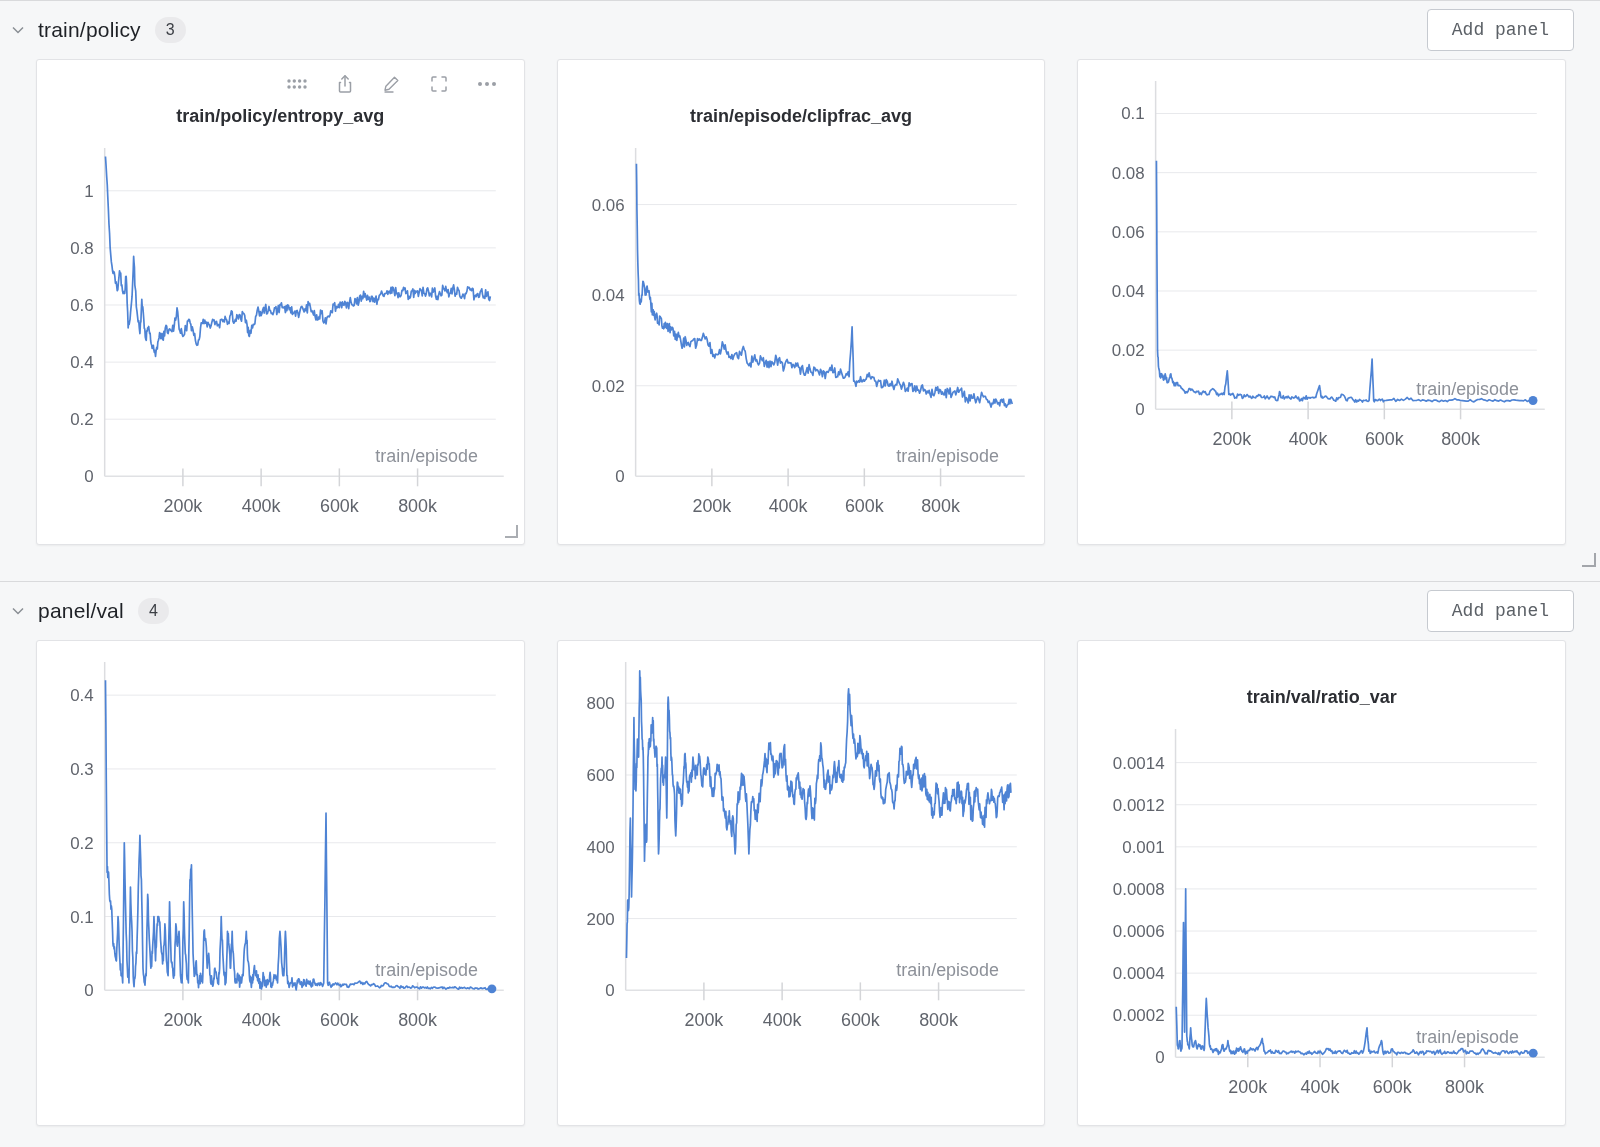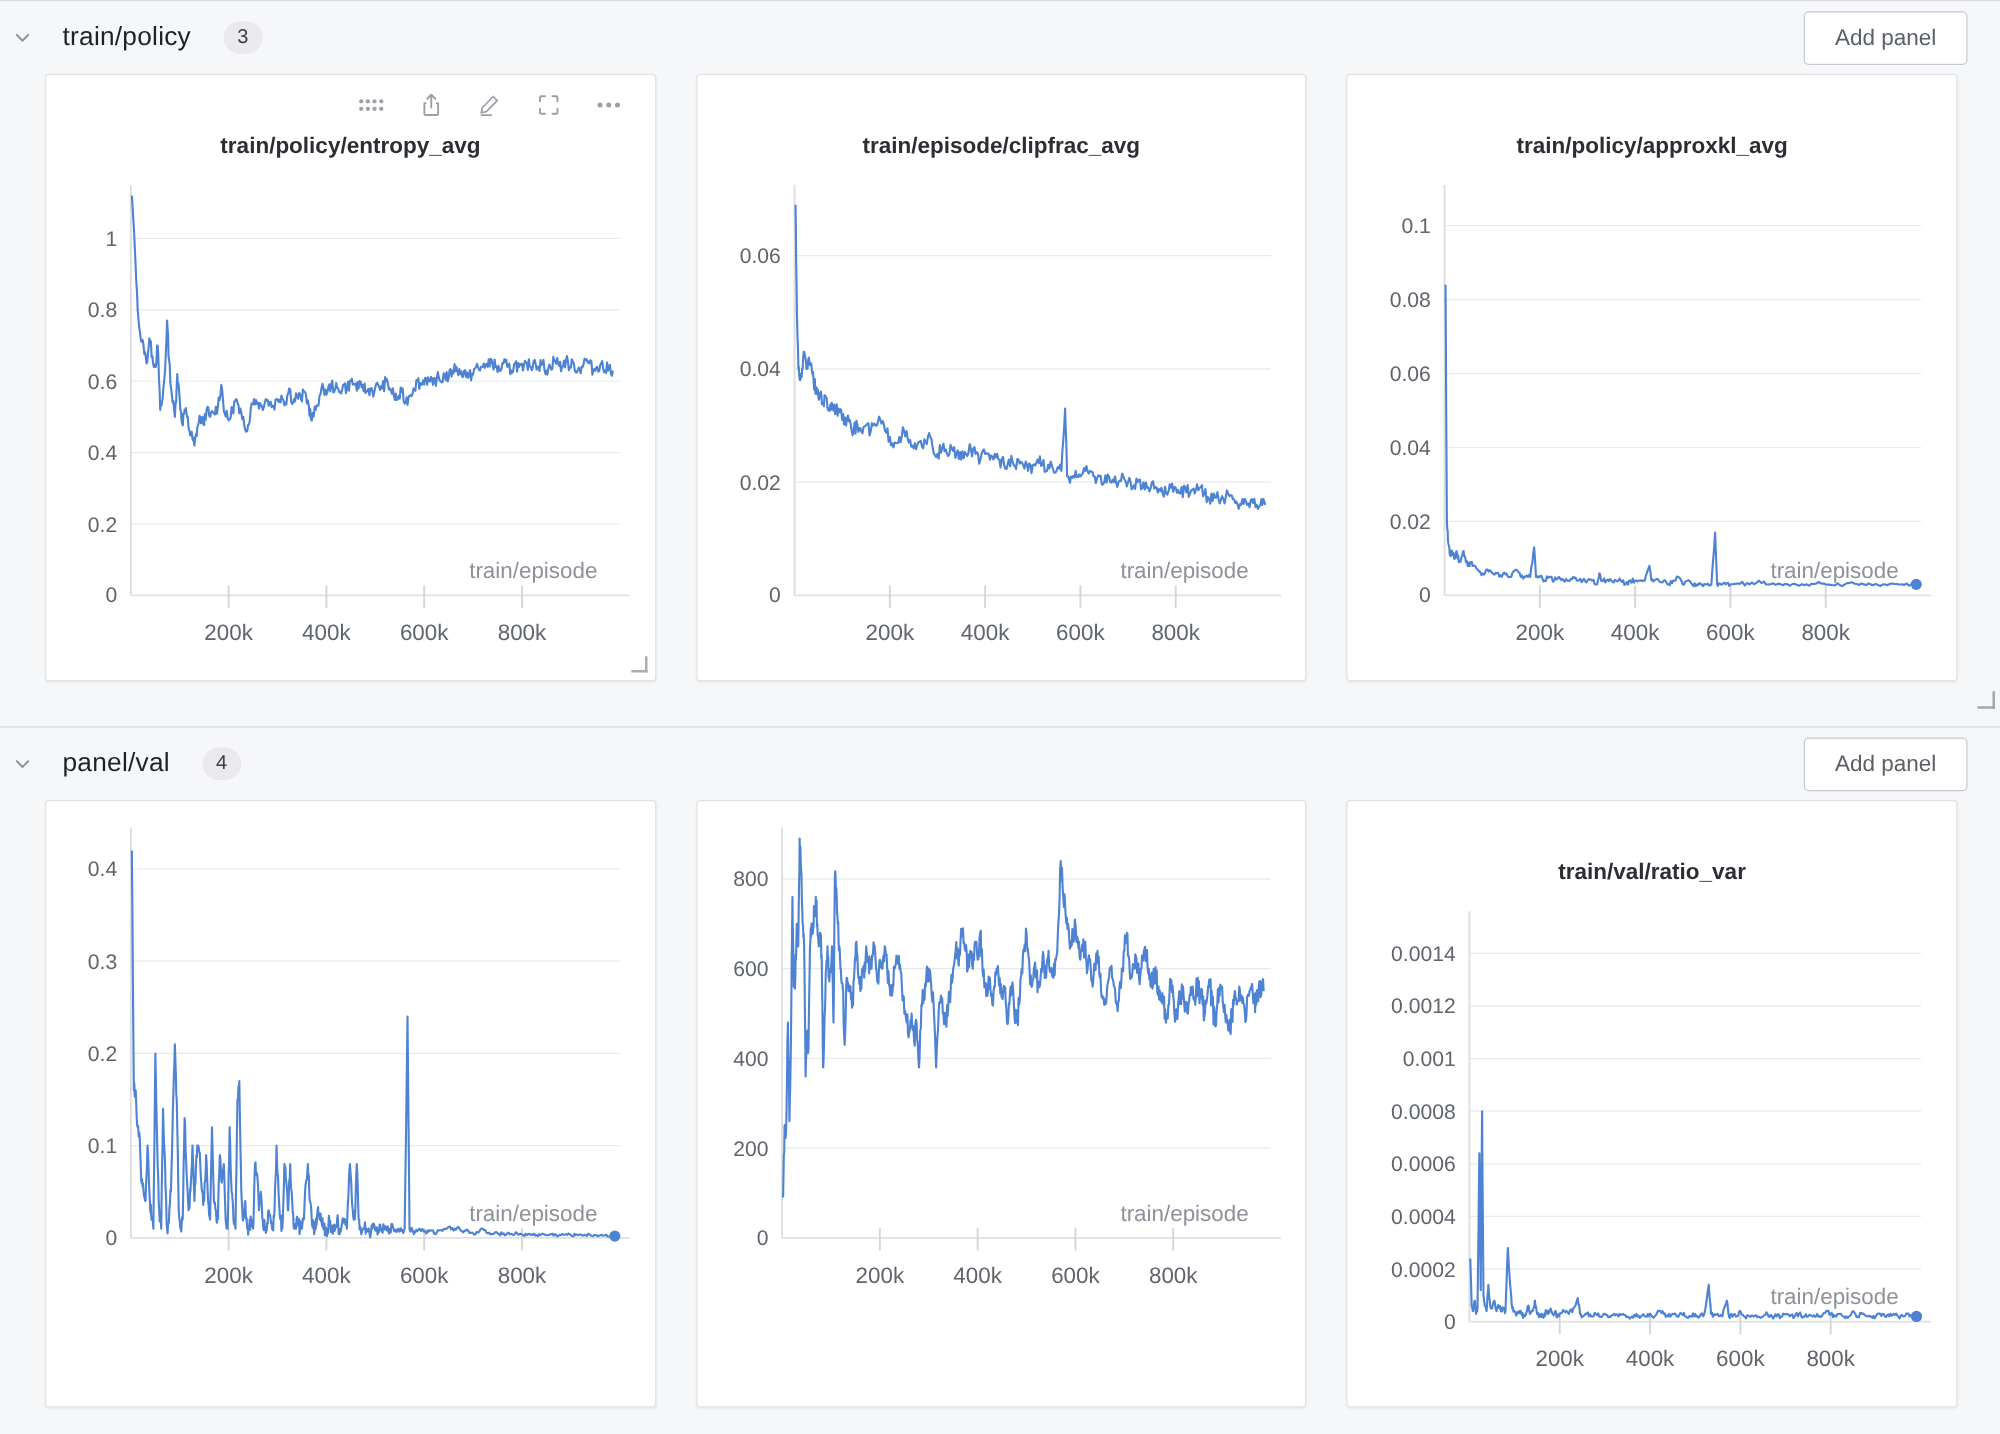--- a/index.html
+++ b/index.html
@@ -5,28 +5,28 @@
   html,body{margin:0;padding:0;}
   body{
     background:#f6f7f8;
     font-family:"Liberation Sans","DejaVu Sans",sans-serif;
     width:1600px;height:1147px;overflow:hidden;
     color:#24262b;
   }
   .section{border-top:1px solid #d9dadc;position:relative;background:#f6f7f8;}
   .section.first{padding-bottom:36px;}
   .section.second{padding-bottom:12px;}
-  .sec-head{display:flex;align-items:center;height:58px;padding:0 26px 0 10px;gap:12px;}
+  .sec-head{display:flex;align-items:center;height:58px;padding:0 26px 0 10px;}
   .chev{display:inline-flex;color:#8a8e94;cursor:pointer;}
   .sec-title{font-size:21px;font-weight:normal;color:#1e2126;margin-left:12px;letter-spacing:.2px;}
   .sec-badge{margin-left:14px;background:#eaeaec;color:#3c3f45;border-radius:13px;
     font-size:16px;padding:3px 11px;line-height:1.2;}
   .add-panel{margin-left:auto;background:#fff;border:1px solid #c6cad0;border-radius:4px;
     color:#5b6066;font-size:18px;padding:10px 24px;cursor:pointer;
-    font-family:Liberation Sans, sans-serif;}
+    font-family:Liberation Mono, monospace;}
   .panels{display:flex;gap:32px;padding:0 34px 0 36px;}
   .panel{flex:1;background:#fff;border:1px solid #e2e3e6;border-radius:3px;
     box-shadow:0 1px 2px rgba(0,0,0,.05);position:relative;height:484px;overflow:hidden;}
   .panel-title{margin-top:46px;font-size:18px;font-weight:bold;text-align:center;color:#2c2e33;}
   .panel svg.chart{display:block;margin-top:6px;width:100%;}
   .toolbar{position:absolute;top:14px;right:26px;display:flex;gap:27px;align-items:center;color:#9b9fa6;}
   .toolbar span{display:inline-flex;cursor:pointer;}
   .resize-corner{position:absolute;width:11px;height:11px;
     border-right:2px solid #aaadb2;border-bottom:2px solid #aaadb2;cursor:nwse-resize;}
   .panel .resize-corner{right:6px;bottom:6px;}
@@ -155,21 +155,20 @@
               <text x="154.60000000000002" y="381" text-anchor="middle" font-size="18" fill="#60646c">200k</text>
               <text x="231.20000000000002" y="381" text-anchor="middle" font-size="18" fill="#60646c">400k</text>
               <text x="307.79999999999995" y="381" text-anchor="middle" font-size="18" fill="#60646c">600k</text>
               <text x="384.40000000000003" y="381" text-anchor="middle" font-size="18" fill="#60646c">800k</text>
             </g>
             <text x="443" y="331" text-anchor="end" font-size="18" fill="#8d9199">train/episode</text>
             <path d="M78.8 30.9L79.1 52.8L79.3 77.0L79.6 94.3L79.9 117.4L80.2 130.4L80.5 140.5L80.8 147.4L81.1 162.9L81.4 161.1L81.8 168.7L82.2 171.7L82.6 172.0L83.0 167.1L83.4 169.9L83.7 169.3L84.1 162.9L84.5 163.0L84.9 155.1L85.3 149.1L85.7 149.3L86.1 151.0L86.6 153.3L87.1 155.9L87.6 162.9L88.1 160.2L88.5 162.7L89.0 155.8L89.5 153.8L90.0 157.4L90.4 159.8L90.9 158.7L91.4 158.4L91.9 163.9L92.4 167.2L92.8 165.2L93.3 172.0L93.8 179.7L94.3 171.1L94.8 182.8L95.2 181.1L95.7 177.8L96.2 183.2L96.7 179.5L97.2 185.7L97.6 187.7L98.1 184.5L98.6 182.3L99.1 181.1L99.5 183.1L100.0 191.2L100.5 190.5L101.0 190.2L101.6 192.8L102.1 184.1L102.7 184.4L103.3 185.7L103.9 186.6L104.4 193.7L105.0 196.2L105.6 194.8L106.2 196.7L106.7 191.6L107.3 195.7L107.9 190.2L108.5 192.8L109.2 196.3L109.9 191.6L110.6 199.3L111.2 195.4L111.9 191.4L112.6 200.6L113.2 194.8L114.0 197.8L114.8 195.2L115.5 196.2L116.3 203.9L117.1 199.2L117.8 207.5L118.6 202.0L119.4 208.4L120.1 203.4L120.9 200.4L121.7 205.0L122.4 203.9L123.2 207.8L124.0 213.0L124.7 216.3L125.5 213.0L126.3 206.1L127.0 215.0L127.8 204.7L128.6 208.4L129.3 213.5L130.1 210.9L130.9 210.4L131.6 213.0L132.6 214.6L133.5 209.7L134.5 208.9L135.4 208.4L136.4 207.0L137.4 206.6L138.3 216.3L139.3 213.0L140.2 206.5L141.2 208.3L142.2 206.9L143.1 208.4L144.1 208.5L145.0 205.6L146.0 201.3L146.9 203.9L147.9 206.9L148.9 204.8L149.8 207.3L150.8 213.0L151.7 214.2L152.7 210.6L153.6 221.4L154.6 217.6L155.6 224.4L156.5 222.8L157.5 226.0L158.4 222.1L159.4 222.5L160.3 222.7L161.3 222.2L162.3 217.6L163.2 222.0L164.2 217.2L165.1 209.8L166.1 213.0L167.0 217.1L168.0 212.8L169.0 219.4L169.9 222.1L170.9 220.0L171.8 225.4L172.8 224.6L173.8 226.7L174.7 222.6L175.7 227.4L176.6 224.1L177.6 222.1L178.5 221.4L179.5 220.8L180.5 225.6L181.4 226.7L182.4 219.5L183.3 221.5L184.3 223.3L185.2 217.6L186.2 214.5L187.2 217.9L188.1 219.3L189.1 226.7L190.0 231.1L191.0 232.4L191.9 233.8L192.9 231.2L193.9 235.1L194.8 224.1L195.8 230.2L196.7 226.7L197.7 223.0L198.6 229.0L199.6 227.8L200.6 231.2L201.5 233.0L202.5 231.2L203.4 224.0L204.4 226.7L205.3 228.8L206.3 225.8L207.3 234.5L208.2 231.2L209.2 228.4L210.1 235.3L211.1 229.8L212.0 235.8L213.0 229.1L214.0 234.7L214.9 229.8L215.9 231.2L216.8 233.0L217.8 230.5L218.8 223.3L219.7 226.7L220.7 233.2L221.6 227.2L222.6 225.7L223.5 231.2L224.5 229.8L225.5 231.2L226.4 239.1L227.4 235.8L228.3 231.3L229.3 228.8L230.2 227.5L231.2 231.2L232.2 230.7L233.1 231.2L234.1 231.0L235.0 235.8L236.0 232.5L236.9 233.5L237.9 235.7L238.9 231.2L239.8 234.1L240.8 231.2L241.7 235.2L242.7 235.8L243.6 242.2L244.6 235.4L245.6 233.7L246.5 240.3L247.5 243.2L248.4 243.3L249.4 239.4L250.3 235.8L251.3 241.2L252.3 232.8L253.2 237.2L254.2 240.3L255.1 240.7L256.1 243.5L257.1 235.3L258.0 235.8L259.0 239.0L259.9 237.7L260.9 238.3L261.8 240.3L262.8 243.0L263.8 237.4L264.7 239.4L265.7 244.9L266.6 238.9L267.6 239.9L268.5 246.7L269.5 240.3L270.5 239.6L271.4 240.6L272.4 238.4L273.3 235.8L274.3 238.6L275.2 233.2L276.2 240.9L277.2 240.3L278.1 236.1L279.1 245.7L280.0 245.1L281.0 244.9L281.9 240.0L282.9 242.9L283.9 237.3L284.8 240.3L285.8 243.6L286.7 246.4L287.7 246.2L288.6 244.9L289.6 241.8L290.6 243.1L291.5 239.9L292.5 244.9L293.2 230.2L294.0 220.8L294.8 208.7L295.5 194.8L295.9 208.6L296.3 218.5L296.7 231.2L297.1 249.4L297.8 249.0L298.6 251.2L299.4 254.5L300.1 249.4L301.1 250.5L302.1 248.9L303.0 250.3L304.0 244.9L304.9 249.8L305.9 249.8L306.8 247.7L307.8 249.4L308.8 247.9L309.7 247.2L310.7 242.6L311.6 244.9L312.6 241.0L313.5 245.0L314.5 247.0L315.5 244.9L316.4 245.5L317.4 245.6L318.3 249.1L319.3 249.4L320.2 254.7L321.2 250.7L322.2 248.4L323.1 249.4L324.1 248.9L325.0 255.8L326.0 255.7L327.0 254.0L327.9 248.4L328.9 254.2L329.8 247.8L330.8 249.4L331.7 253.7L332.7 254.4L333.7 251.9L334.6 254.0L335.6 249.4L336.5 254.3L337.5 257.7L338.4 254.0L339.4 252.6L340.4 253.1L341.3 247.0L342.3 249.4L343.2 251.8L344.2 253.4L345.1 257.3L346.1 254.0L347.1 250.5L348.0 253.0L349.0 259.7L349.9 258.5L350.9 256.3L351.8 259.5L352.8 251.1L353.8 254.0L354.7 252.0L355.7 251.9L356.6 259.7L357.6 258.5L358.5 254.0L359.5 259.8L360.5 254.3L361.4 258.5L362.4 258.3L363.3 261.4L364.3 258.7L365.3 254.0L366.2 253.2L367.2 259.2L368.1 257.7L369.1 258.5L370.0 262.3L371.0 259.4L372.0 261.1L372.9 258.5L373.9 262.7L374.8 265.6L375.8 257.6L376.7 263.1L377.7 264.0L378.7 260.9L379.6 255.6L380.6 258.5L381.5 255.1L382.5 261.7L383.4 257.7L384.4 258.5L385.4 262.5L386.3 260.2L387.3 262.9L388.2 263.1L389.2 257.8L390.1 265.9L391.1 256.7L392.1 258.5L393.0 262.2L394.0 256.2L394.9 265.7L395.9 263.1L396.8 260.7L397.8 259.9L398.8 259.2L399.7 263.1L400.7 259.7L401.6 255.7L402.6 260.5L403.6 258.5L404.5 258.0L405.5 256.4L406.4 265.3L407.4 263.1L408.3 259.5L409.3 270.1L410.3 265.8L411.2 267.6L412.2 271.3L413.1 263.2L414.1 269.1L415.0 263.1L416.0 266.4L417.0 266.4L417.9 262.0L418.9 267.6L419.8 271.1L420.8 267.8L421.7 265.1L422.7 267.6L423.7 271.0L424.6 266.2L425.6 260.6L426.5 263.1L427.5 265.2L428.4 264.5L429.4 264.6L430.4 267.6L431.3 267.8L432.3 270.7L433.2 269.5L434.2 272.2L435.1 275.4L436.1 271.5L437.1 272.1L438.0 267.6L439.0 271.4L439.9 267.3L440.9 269.5L441.8 272.2L442.8 270.9L443.8 274.1L444.7 268.4L445.7 267.6L446.6 270.6L447.6 267.4L448.6 273.9L449.5 272.2L450.5 275.5L451.4 273.4L452.4 272.7L453.3 267.6L454.1 272.2L454.9 267.6L455.6 269.6L456.4 272.2" fill="none" stroke="#4e83d4" stroke-width="1.7" stroke-linejoin="round"></path>
           </svg>
         </div>
         <div class="panel">
-          <div class="panel-title">train/policy/approxkl_avg</div>
           <svg viewBox="0 0 489 408" class="chart">
             <g>
               <line x1="78" y1="285.5405405405405" x2="461" y2="285.5405405405405" stroke="#e8e9ec" stroke-width="1"></line>
               <line x1="78" y1="226.0810810810811" x2="461" y2="226.0810810810811" stroke="#e8e9ec" stroke-width="1"></line>
               <line x1="78" y1="166.62162162162164" x2="461" y2="166.62162162162164" stroke="#e8e9ec" stroke-width="1"></line>
               <line x1="78" y1="107.16216216216216" x2="461" y2="107.16216216216216" stroke="#e8e9ec" stroke-width="1"></line>
               <line x1="78" y1="47.70270270270271" x2="461" y2="47.70270270270271" stroke="#e8e9ec" stroke-width="1"></line>
             </g>
             <g>
               <line x1="78" y1="15" x2="78" y2="345" stroke="#dcdde0" stroke-width="1.5"></line>

